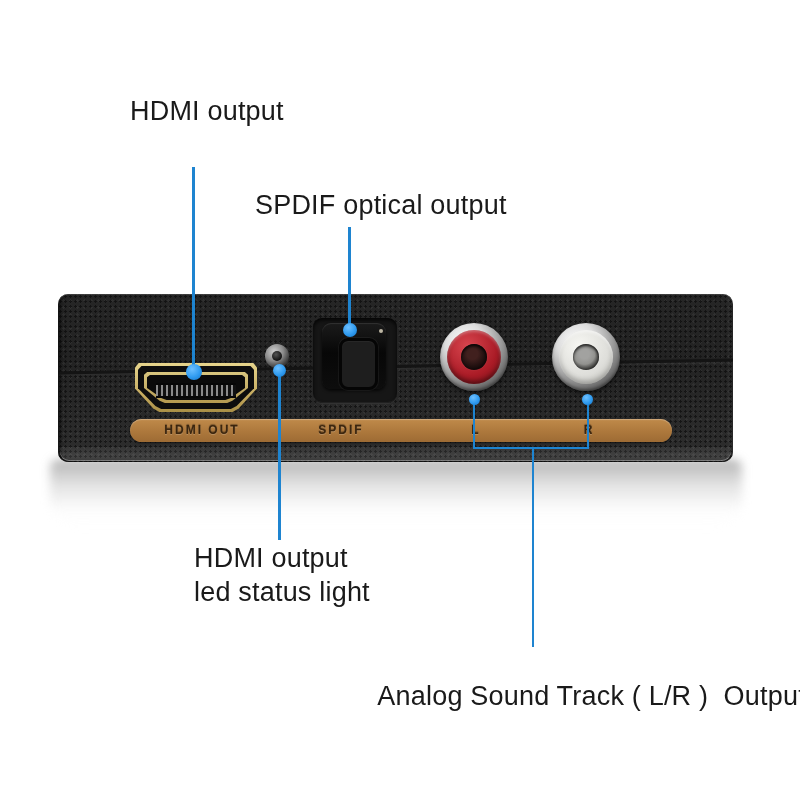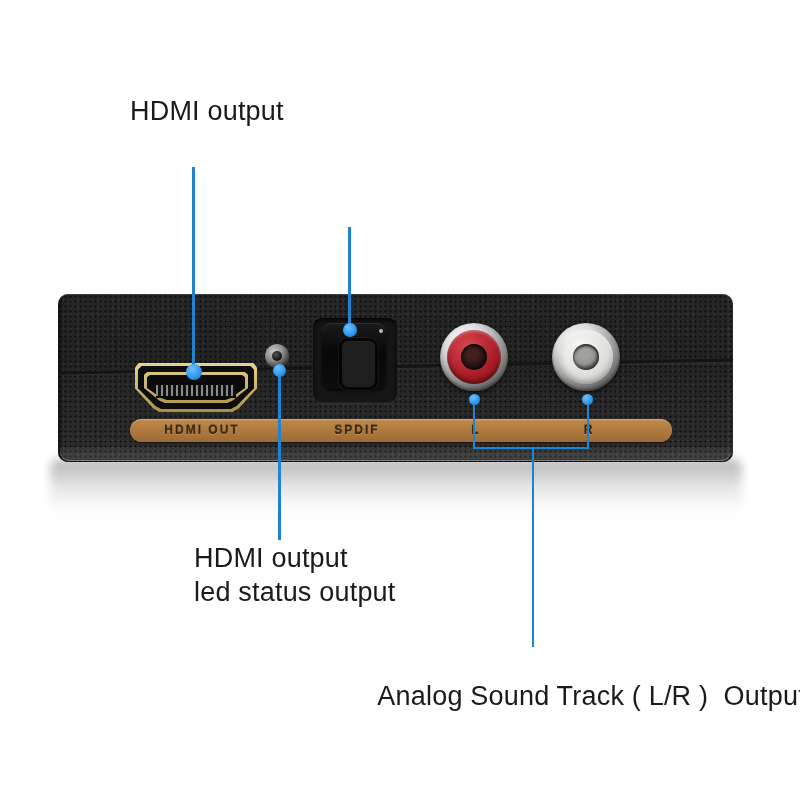--- a/index.html
+++ b/index.html
@@ -97,30 +97,33 @@
 </style>
 </head>
 <body>
 
 <div class="canvas">
 
   <div class="ann" style="left:130px;top:94px;">
     <div>HDMI output</div>
   </div>
 
+  <div class="ann" style="left:255px;top:188px;">
+    <div>SPDIF optical output</div>
+  </div>
 
   <div class="shadow"></div>
 
   <div class="device">
     <div class="texture"></div>
     <div class="seam"></div>
 
     <div class="strip">
       <span class="plabel" style="left:72px;">HDMI OUT</span>
-      <span class="plabel" style="left:227px;">SPDIF</span>
+      <span class="plabel" style="left:211px;">SPDIF</span>
       <span class="plabel" style="left:346px;">L</span>
       <span class="plabel" style="left:459px;">R</span>
     </div>
 
     <div class="bevel"></div>
 
     <div class="hdmi">
       <div class="h-shell"></div>
       <div class="h-cav"></div>
       <div class="h-ring"></div>
@@ -157,20 +160,20 @@
 
   <div class="bline" style="left:473px;top:399px;width:2px;height:50px;"></div>
   <div class="bline" style="left:587px;top:399px;width:2px;height:50px;"></div>
   <div class="bline" style="left:473px;top:447px;width:116px;height:2px;"></div>
   <div class="bline" style="left:532px;top:449px;width:2px;height:198px;"></div>
   <div class="dot" style="left:469px;top:394px;width:11px;height:11px;"></div>
   <div class="dot" style="left:582px;top:394px;width:11px;height:11px;"></div>
 
   <div class="ann" style="left:194px;top:541px;">
     <div>HDMI output</div>
-    <div>led status output</div>
+    <div>led status light</div>
   </div>
 
   <div class="ann pre" style="left:348px;top:645px;">
     <span>Analog Sound Track ( L/R )  Output</span>
   </div>
 
 </div>
 
 </body></html>

